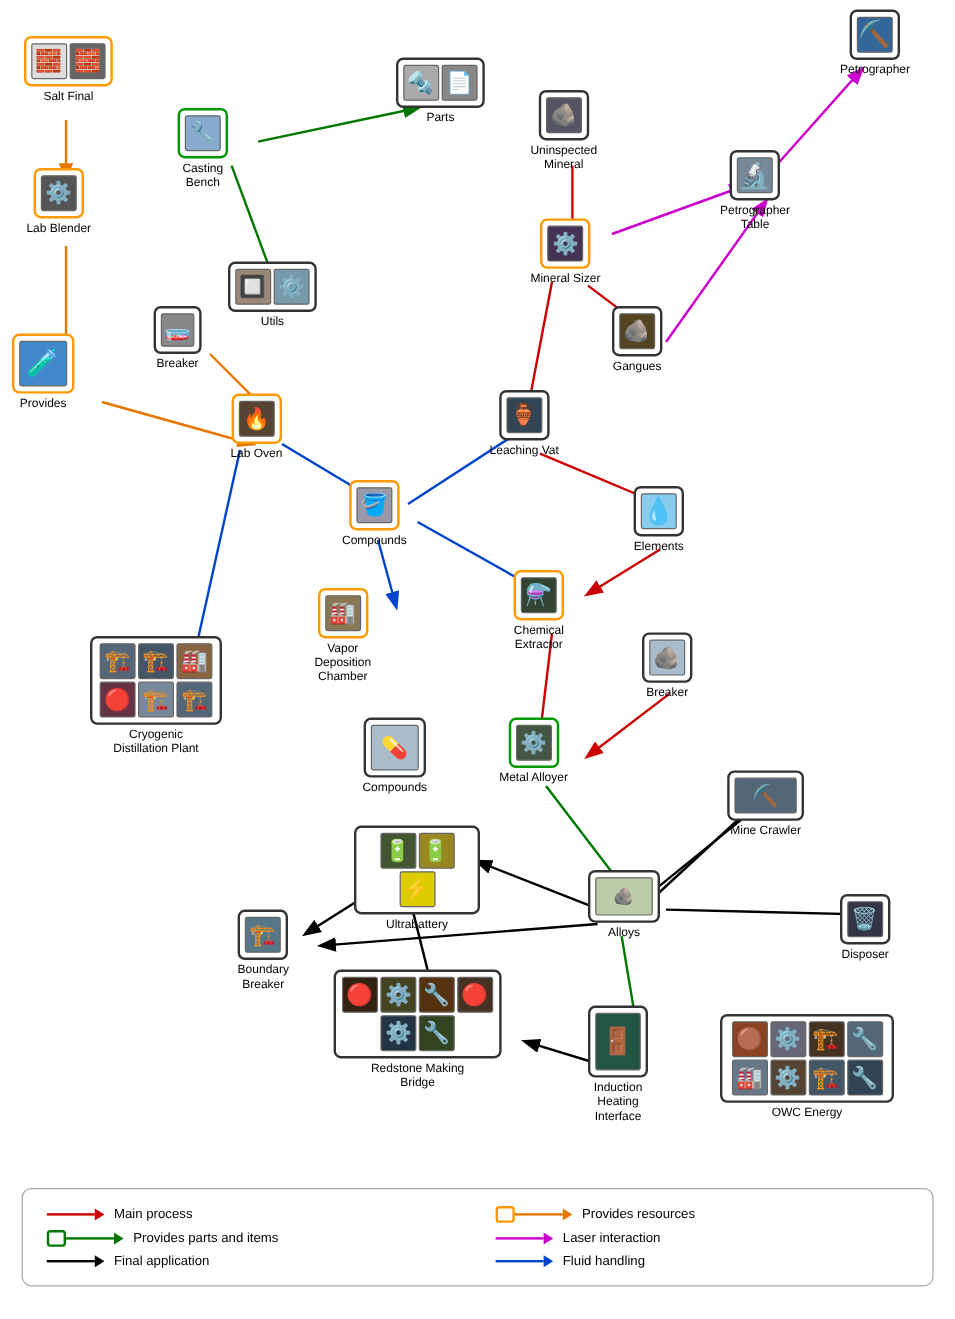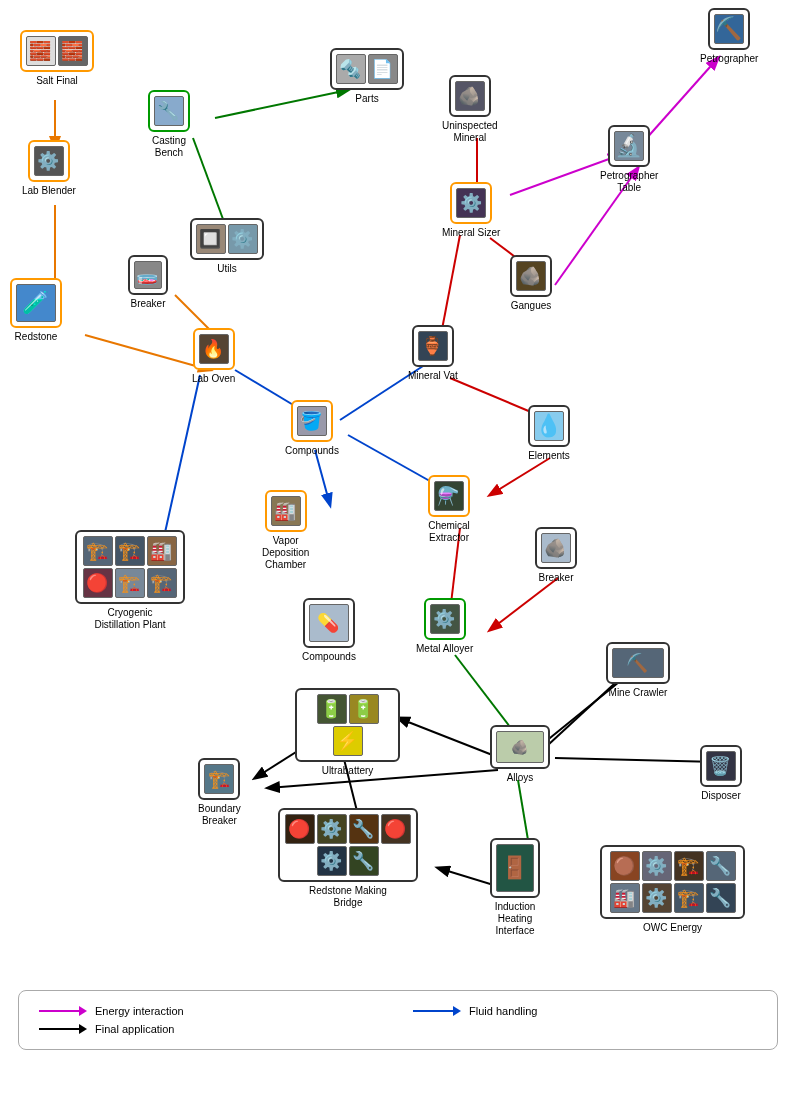--- a/index.html
+++ b/index.html
@@ -231,21 +231,21 @@
     <div class="node-box orange-border">
       <div class="icon-img" style="background:#555;">⚙️</div>
     </div>
     <div class="node-label">Lab Blender</div>
   </div>
 
   <div class="node" style="left:10px;top:278px;">
     <div class="node-box orange-border">
       <div class="icon-img" style="background:#4488CC;width:40px;height:38px;font-size:22px;">🧪</div>
     </div>
-    <div class="node-label">Redstone</div>
+    <div class="node-label">Provides</div>
   </div>
 
   <div class="node" style="left:148px;top:90px;">
     <div class="node-box green-border">
       <div class="icon-img" style="background:#88aaCC;">🔧</div>
     </div>
     <div class="node-label">Casting<br>Bench</div>
   </div>
 
   <div class="node" style="left:330px;top:48px;">
@@ -329,21 +329,21 @@
     <div class="node-box">
       <div class="icon-img" style="background:#554422;">🪨</div>
     </div>
     <div class="node-label">Gangues</div>
   </div>
 
   <div class="node" style="left:408px;top:325px;">
     <div class="node-box">
       <div class="icon-img" style="background:#334455;">🏺</div>
     </div>
-    <div class="node-label">Mineral Vat</div>
+    <div class="node-label">Leaching Vat</div>
   </div>
 
   <div class="node" style="left:528px;top:405px;">
     <div class="node-box">
       <div class="icon-img" style="background:#88ccee;font-size:22px;">💧</div>
     </div>
     <div class="node-label">Elements</div>
   </div>
 
   <div class="node" style="left:428px;top:475px;">
@@ -449,32 +449,55 @@
       <div class="icon-img" style="background:#778899;font-size:22px;">🔬</div>
     </div>
     <div class="node-label">Petrographer<br>Table</div>
   </div>
 
 </div>
 
 <div id="legend">
   <div class="legend-item">
     <div class="legend-arrow">
+      <span class="arrow-line red-line"></span>
+      <span class="arrow-head red-head"></span>
+    </div>
+    <span>Main process</span>
+  </div>
+  <div class="legend-item">
+    <div class="legend-arrow">
+      <span class="legend-box"></span>
+      <span class="arrow-line" style="background:#E87700;"></span>
+      <span class="arrow-head" style="border-left:8px solid #E87700;"></span>
+    </div>
+    <span>Provides resources</span>
+  </div>
+  <div class="legend-item">
+    <div class="legend-arrow">
+      <span class="legend-box" style="border-color:#007700;"></span>
+      <span class="arrow-line green-line"></span>
+      <span class="arrow-head green-head"></span>
+    </div>
+    <span>Provides parts and items</span>
+  </div>
+  <div class="legend-item">
+    <div class="legend-arrow">
       <span class="arrow-line magenta-line"></span>
       <span class="arrow-head magenta-head"></span>
     </div>
-    <span>Energy interaction</span>
+    <span>Laser interaction</span>
+  </div>
+  <div class="legend-item">
+    <div class="legend-arrow">
+      <span class="arrow-line black-line"></span>
+      <span class="arrow-head black-head"></span>
+    </div>
+    <span>Final application</span>
   </div>
   <div class="legend-item">
     <div class="legend-arrow">
       <span class="arrow-line blue-line"></span>
       <span class="arrow-head blue-head"></span>
     </div>
     <span>Fluid handling</span>
   </div>
-  <div class="legend-item">
-    <div class="legend-arrow">
-      <span class="arrow-line black-line"></span>
-      <span class="arrow-head black-head"></span>
-    </div>
-    <span>Final application</span>
-  </div>
 </div>
 
 </body></html>

